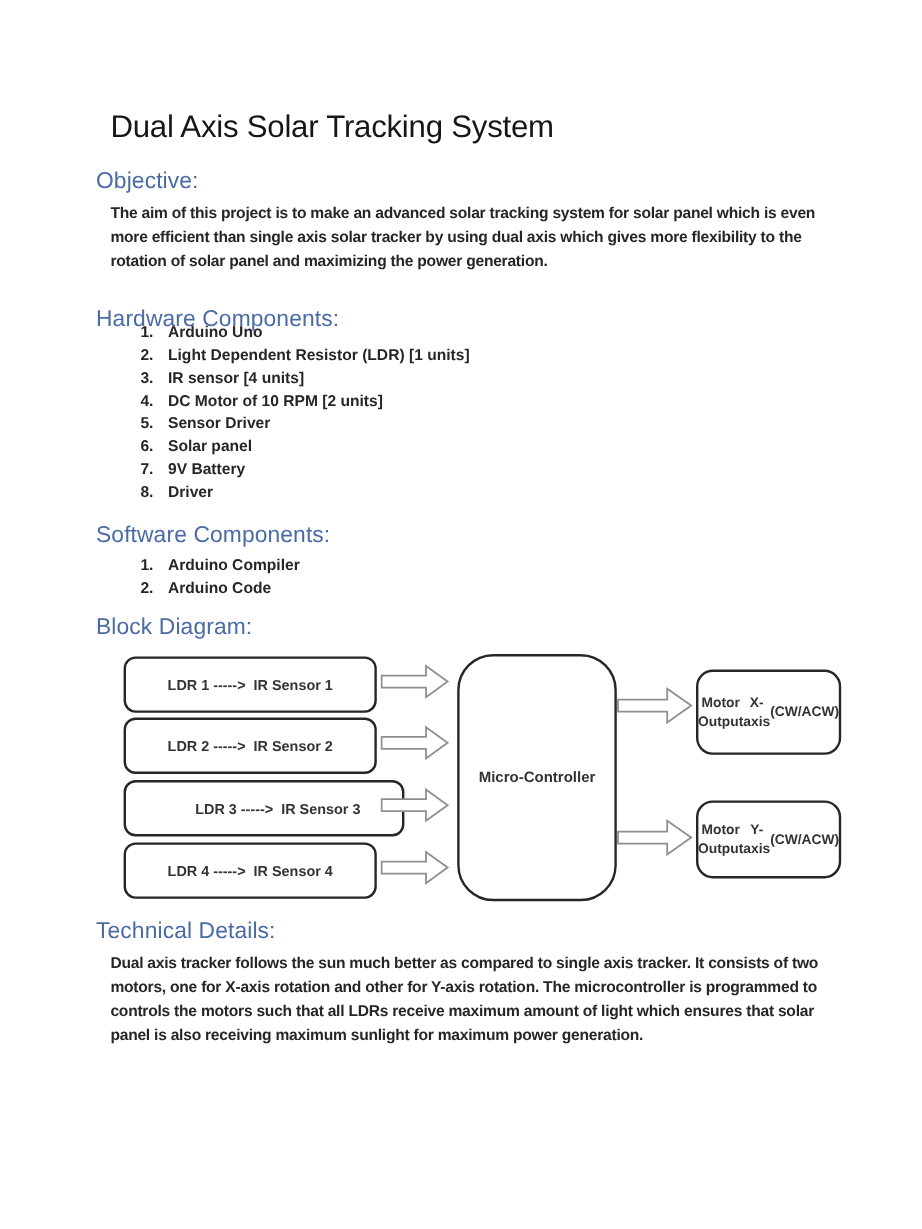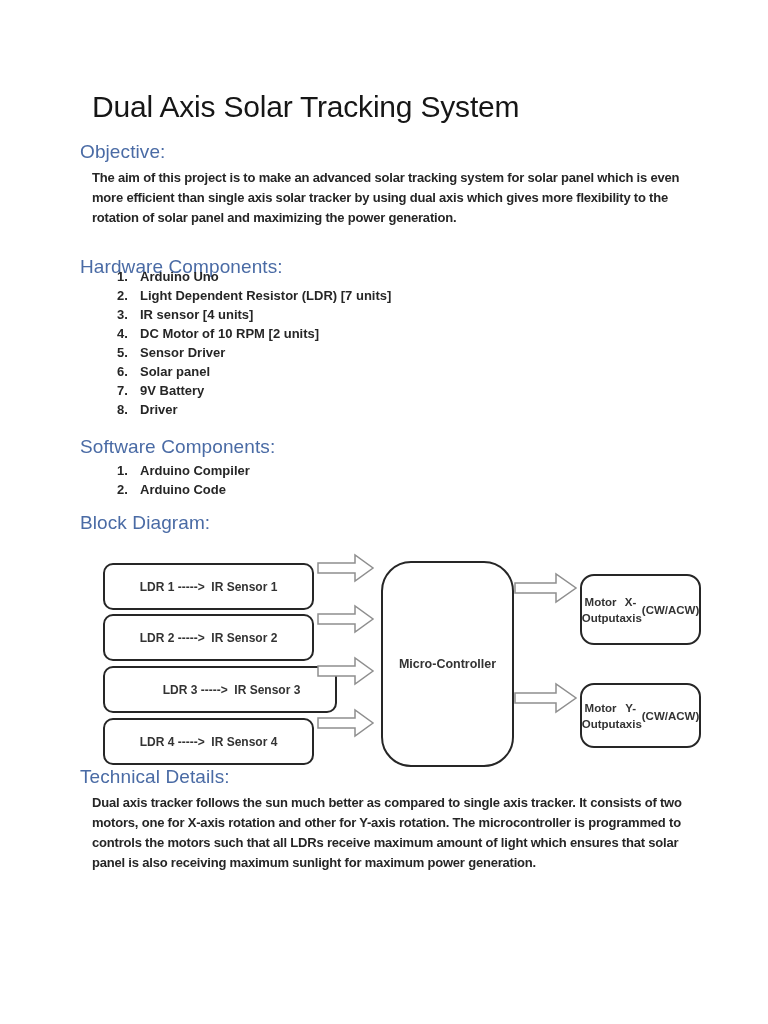--- a/index.html
+++ b/index.html
@@ -2,39 +2,39 @@
 <html><head>
 <meta charset="utf-8">
 <style>
   html,body{margin:0;padding:0;background:#ffffff;}
   .page{
     position:relative;width:768px;height:1024px;background:#ffffff;
     font-family:"Liberation Sans", sans-serif;color:#262626;overflow:hidden;
   }
   .abs{position:absolute;}
   .title{
-    left:92px;top:90px;font-size:30px;font-weight:400;color:#161616;
+    left:92px;top:90px;font-size:26px;font-weight:400;color:#161616;
     letter-spacing:-0.2px;white-space:nowrap;
   }
   .h2{
     left:80px;font-size:19px;font-weight:400;color:#4a6ba5;
     letter-spacing:0.1px;white-space:nowrap;
   }
   .body-text{
     left:92px;width:592px;font-size:13px;font-weight:700;line-height:20px;
     letter-spacing:-0.2px;color:#262626;text-align:left;
   }
   .olist{left:117px;}
   .olist .li{display:flex;font-size:13px;font-weight:700;line-height:19px;color:#262626;}
   .olist .num{width:23px;flex:0 0 23px;}
   
   .dbox{
     position:absolute;background:#ffffff;border:2px solid #262626;
     display:flex;align-items:center;justify-content:center;
-    color:#333333;font-weight:700;margin-top:16px;
+    color:#333333;font-weight:700;
   }
   .inputbox{border-radius:10px;font-size:12px;white-space:pre;}
   .controller{border-radius:30px;font-size:12.5px;}
   .motorbox{border-radius:14px;font-size:11.5px;line-height:16px;text-align:center;}
   .arrow{position:absolute;line-height:0;}
   .arrow polygon{fill:#ffffff;stroke:#8f8f8f;stroke-width:1.5;}
 </style>
 </head>
 <body>
 
@@ -46,21 +46,21 @@
   <div class="abs body-text" style="top:168px;">The aim of this project is to make an advanced solar tracking system for solar panel which is even more efficient than single axis solar tracker by using dual axis which gives more flexibility to the rotation of solar panel and maximizing the power generation.</div>
 
   <div class="abs h2" style="top:240px;margin-top:16px;">Hardware Components:</div>
   <div class="abs olist" style="top:267px;">
     <div class="li">
         <span class="num">1.</span>
         <span>Arduino Uno</span>
       </div>
     <div class="li">
         <span class="num">2.</span>
-        <span>Light Dependent Resistor (LDR) [7 units]</span>
+        <span>Light Dependent Resistor (LDR) [1 units]</span>
       </div>
     <div class="li">
         <span class="num">3.</span>
         <span>IR sensor [4 units]</span>
       </div>
     <div class="li">
         <span class="num">4.</span>
         <span>DC Motor of 10 RPM [2 units]</span>
       </div>
     <div class="li">

